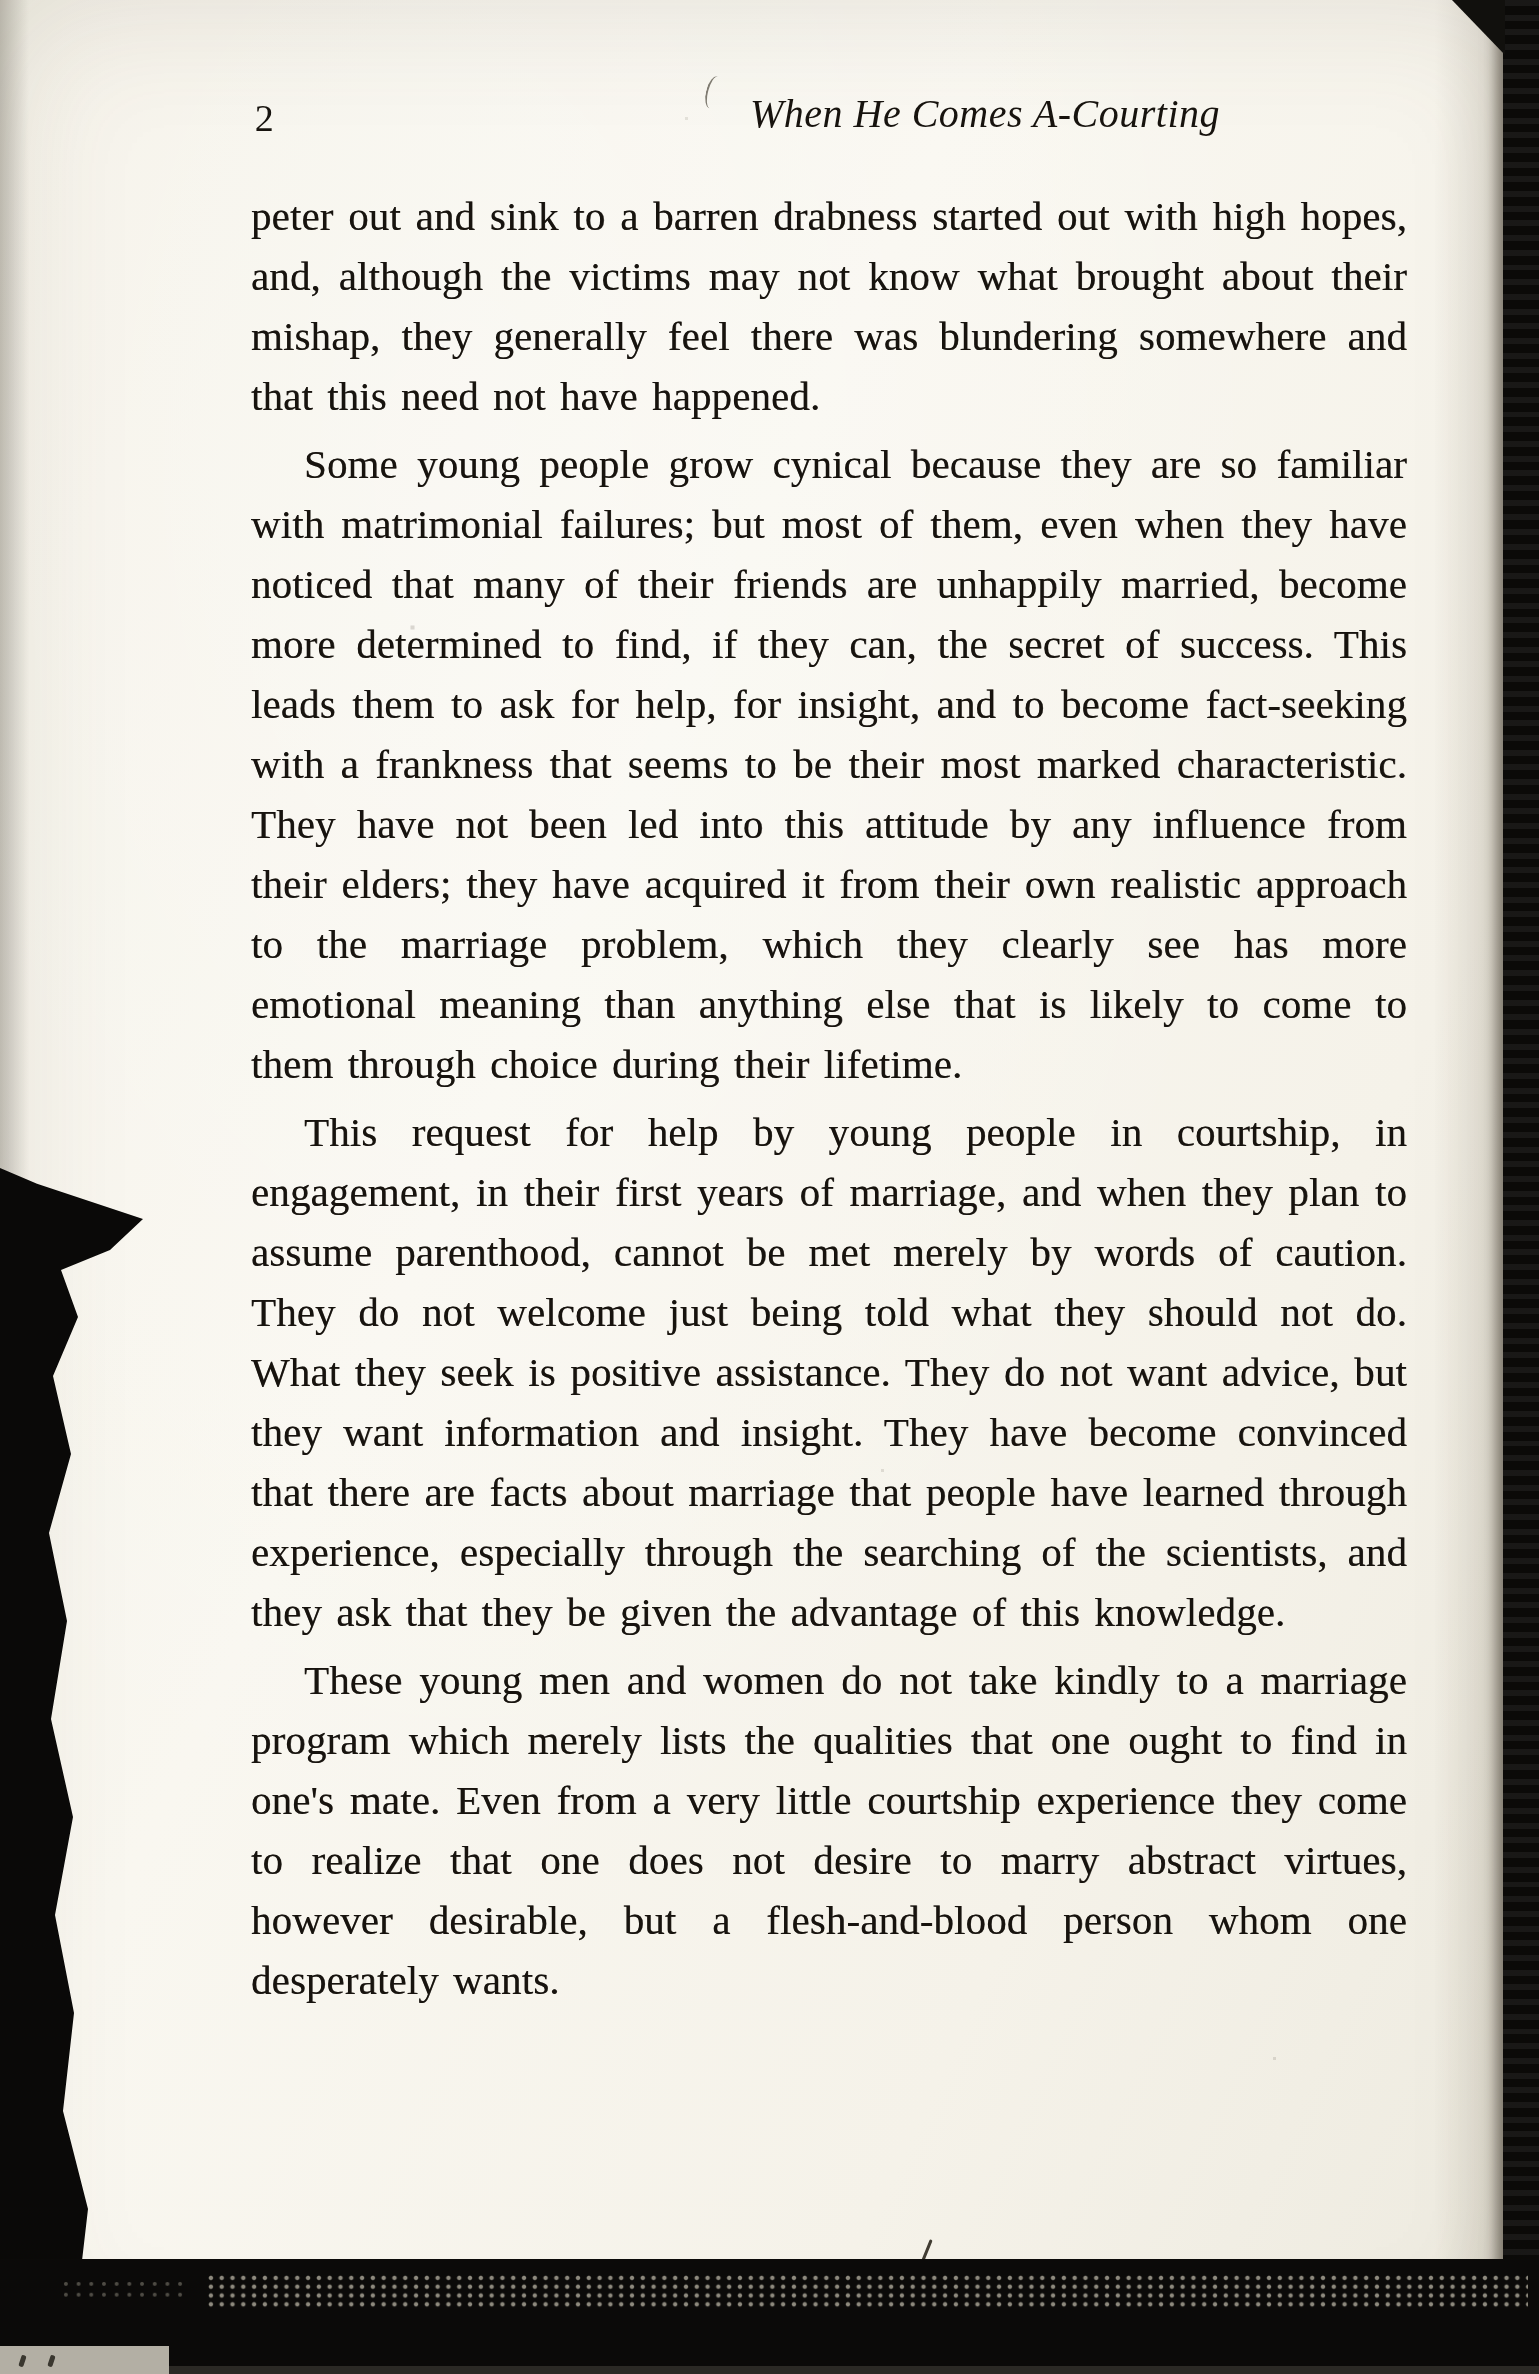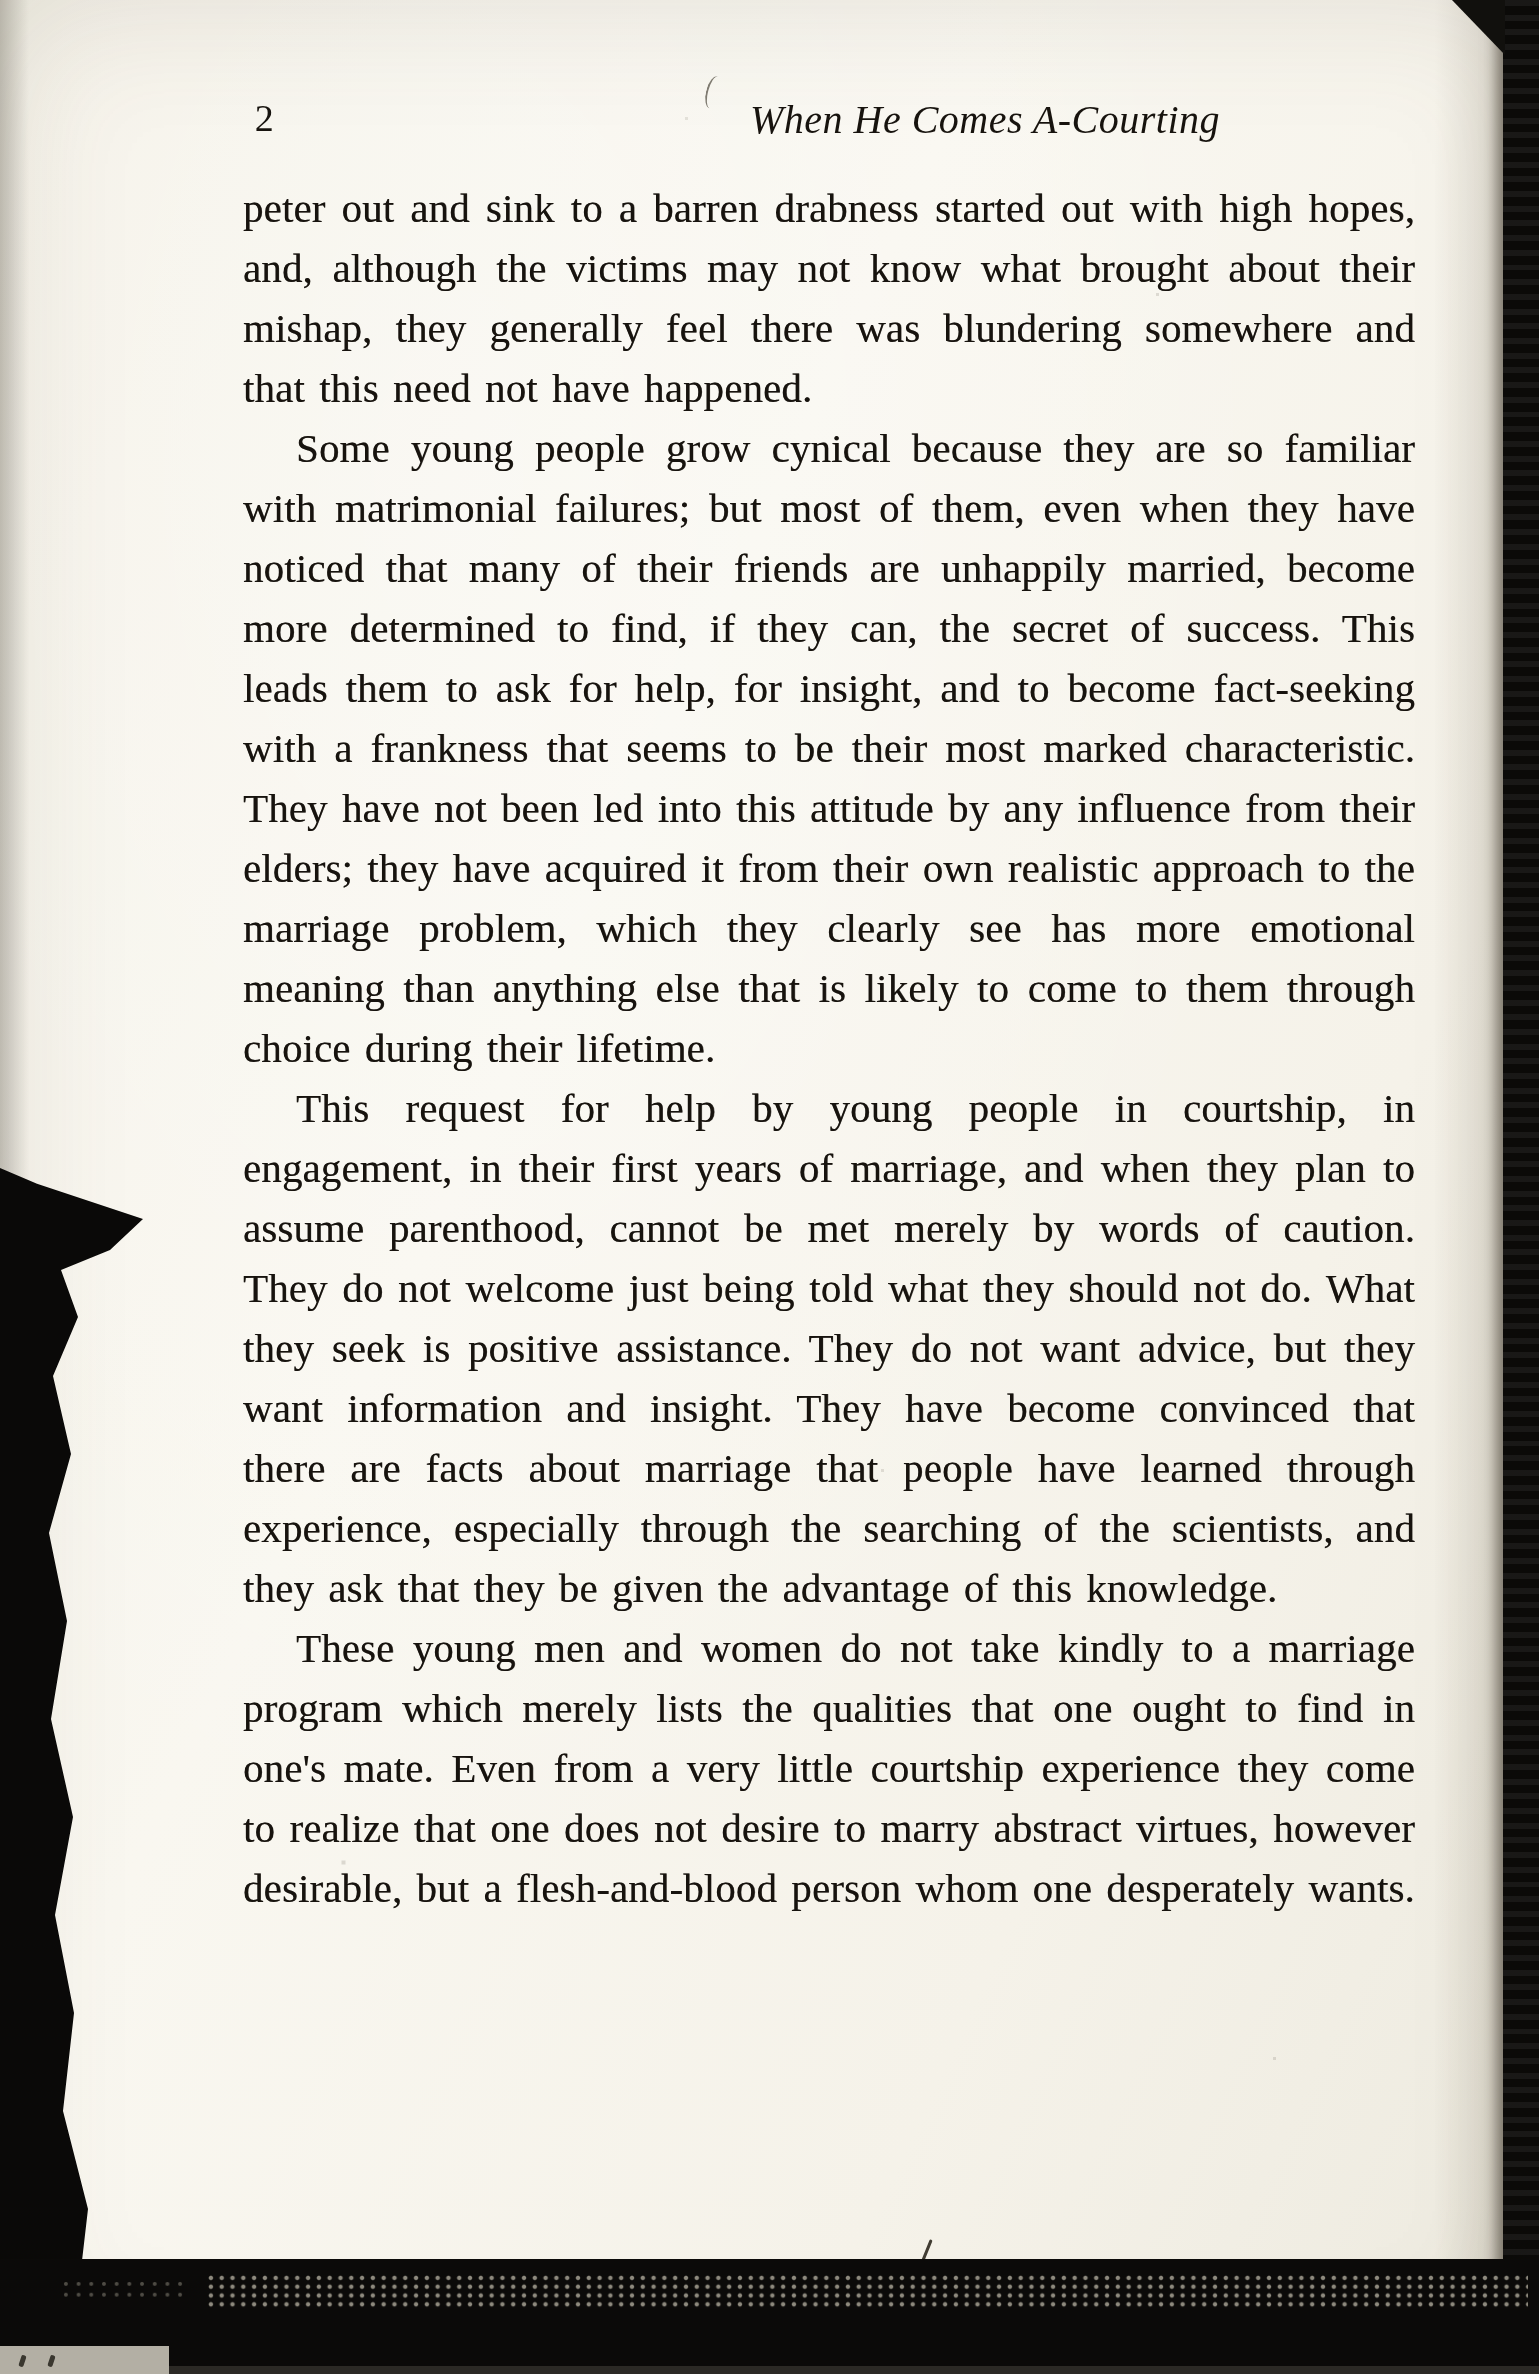--- a/index.html
+++ b/index.html
@@ -28,21 +28,21 @@
   .page-number {
     position: absolute;
     left: 11.8px;
     top: 5.9px;
     font-size: 38px;
     letter-spacing: 1px;
   }
   .running-title {
     position: absolute;
     left: 742px;
-    top: 6px;
+    top: 0;
     transform: translateX(-50%);
     white-space: nowrap;
     font-style: italic;
     font-size: 40px;
     letter-spacing: 0.5px;
   }
   .smudge {
     position: absolute;
     left: 463px;
     top: -13.7px;
@@ -60,21 +60,21 @@
     left: 243px;
     top: 178px;
     width: 1172px;
     text-align: justify;
     font-size: 41px;
     line-height: 60px;
     word-spacing: 3.9px;
     letter-spacing: 0.1px;
     text-shadow: 0.3px 0.3px 0 rgba(23, 19, 14, 0.65);
   }
-  .text-block p { margin: 0; padding: 0; }
+  .text-block p { margin: 8px; padding: 0; }
   .text-block p.indent { text-indent: 53px; }
 
   
   .left-shade {
     position: absolute;
     left: 0; top: 0;
     width: 29px; height: 100%;
     background: linear-gradient(to right, rgba(70,65,52,0.28), rgba(70,65,52,0));
   }
   .left-blob {

